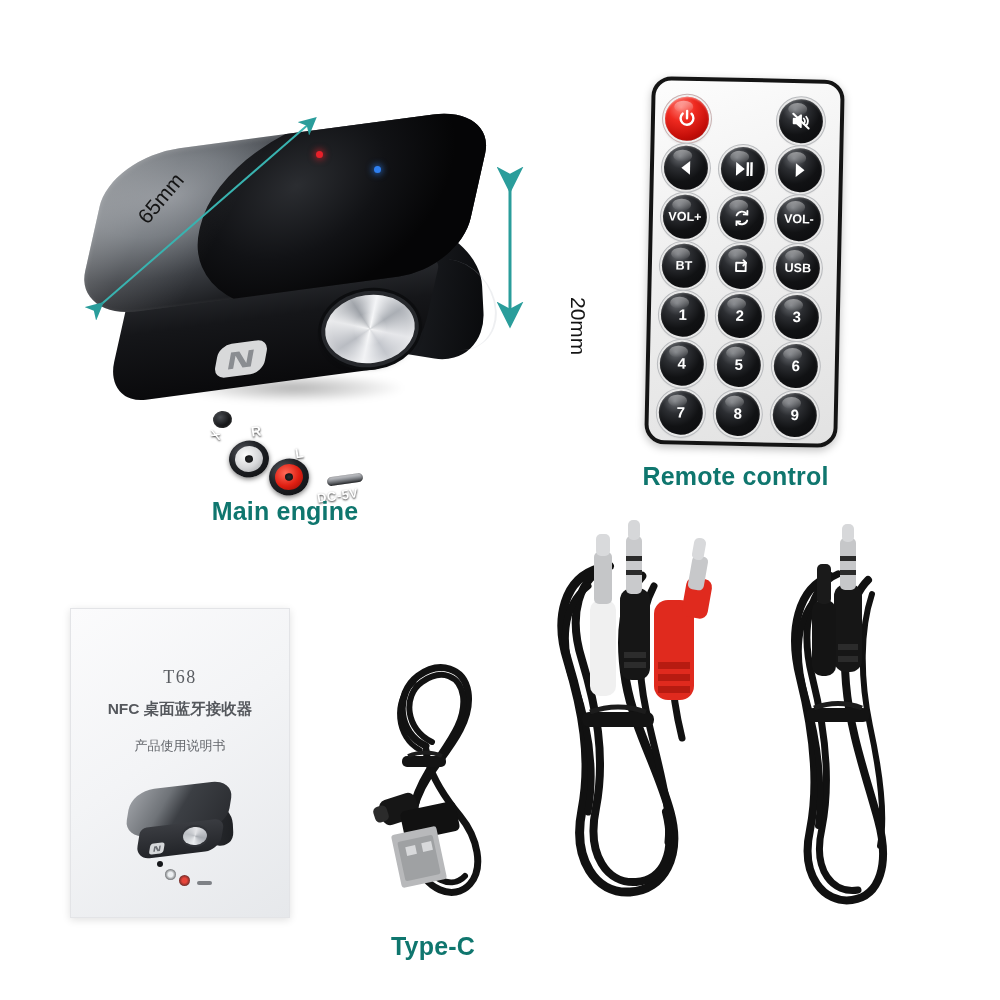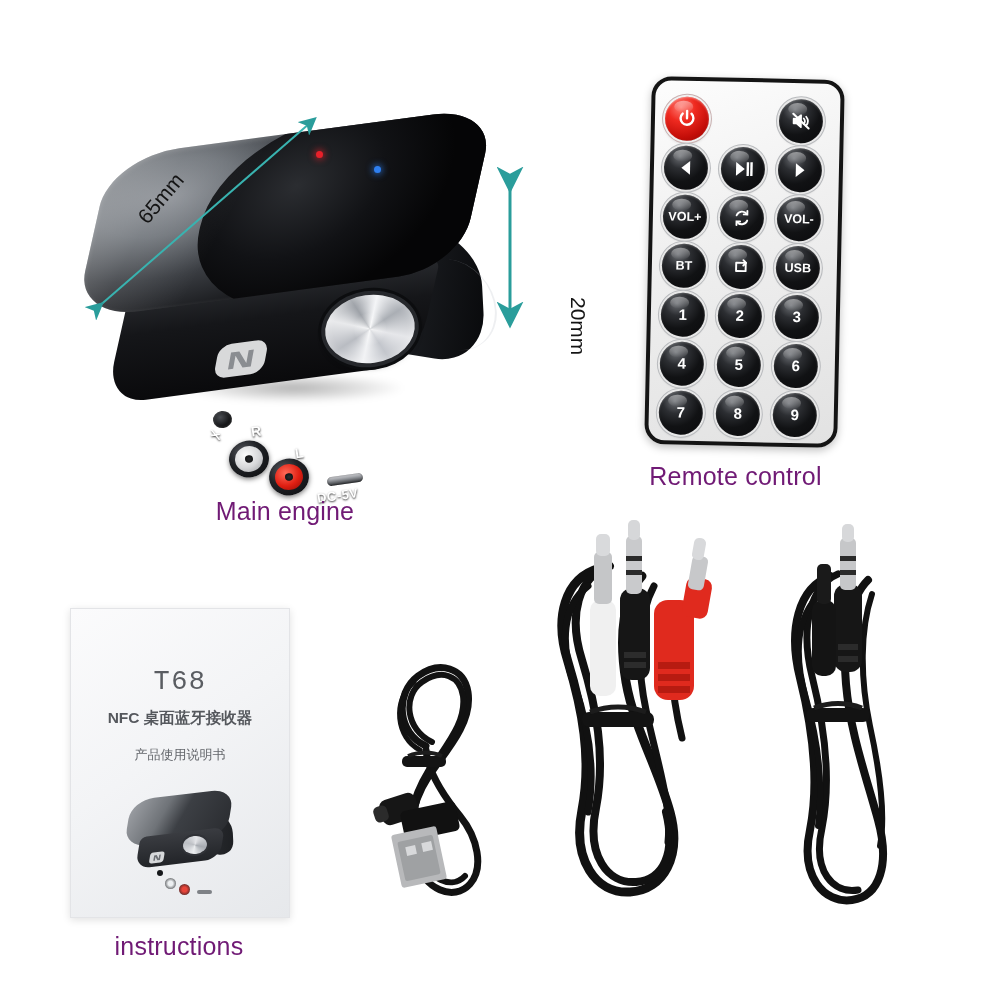--- a/index.html
+++ b/index.html
@@ -8,22 +8,22 @@
     background:#ffffff;
     font-family:"Liberation Sans", sans-serif;
     overflow:hidden;
     position:relative;
   }
   .stage{position:absolute;inset:0;}
   .abs{position:absolute;}
 
   
   .caption{
-    font-weight:normal;
-    color:#701a75;
+    font-weight:bold;
+    color:#0f766e;
     font-size:25px;
     letter-spacing:.2px;
     white-space:nowrap;
     text-align:center;
   }
 
   
   #main-engine{left:85px;top:105px;width:420px;height:330px;}
 
   .device{position:absolute;left:0;top:0;width:420px;height:330px;}
@@ -210,21 +210,21 @@
 
   
   #instructions{left:70px;top:608px;width:218px;height:308px;}
   .booklet{
     position:absolute;left:0;top:0;width:218px;height:308px;
     background:linear-gradient(145deg,#fbfbfc 0%,#f3f4f6 45%,#e6e8eb 100%);
     border:1px solid #e3e4e7;
     box-shadow:0 2px 8px rgba(0,0,0,.12);
   }
   .booklet-inner{padding-top:58px;text-align:center;color:#4a4d52;}
-  .bk-model{font-size:27px;letter-spacing:1.5px;color:#5a5d62;font-family:Liberation Mono, monospace;}
+  .bk-model{font-size:18px;letter-spacing:1.5px;color:#5a5d62;font-family:Liberation Serif, serif;}
   .bk-title{font-size:15.5px;margin-top:11px;color:#55585d;font-weight:bold;}
   .bk-sub{font-size:13px;margin-top:17px;color:#63666b;}
   .bk-device{
     position:relative;margin:24px auto 0;width:118px;height:88px;
   }
   .bk-dev-top{
     position:absolute;left:8px;top:2px;width:100px;height:56px;
     background:linear-gradient(110deg,#9fa2a7 0%,#6f7378 34%,#3c3f44 52%,#2a2c30 100%);
     border-radius:22px;
     transform:skewX(-16deg) rotate(-7deg) scaleY(.85);
@@ -477,21 +477,20 @@
             </svg>
           </div>
           <div class="bk-port bk-p1"></div>
           <div class="bk-port bk-p2"></div>
           <div class="bk-port bk-p3"></div>
           <div class="bk-port bk-p4"></div>
         </div>
       </div>
     </div>
   </div>
-  <div class="abs caption" id="cap-instructions">instructions</div>
 
   <div class="abs" id="type-c-cable">
     <svg class="cable-svg" viewBox="0 0 130 280" xmlns="http://www.w3.org/2000/svg">
       <g fill="none" stroke="#121212" stroke-linecap="round">
         <path d="M58 108 C30 96 26 56 50 38 C72 22 96 30 100 54 C104 80 86 104 68 128
                  C48 154 36 188 46 220 C56 252 86 264 102 246 C116 230 110 200 92 178
                  C74 156 60 134 58 112" stroke-width="7"></path>
         <path d="M64 104 C38 92 34 58 54 44 C74 30 92 38 95 58 C98 82 82 102 66 126
                  C48 150 40 186 50 214 C60 242 84 252 97 238" stroke-width="6"></path>
         <path d="M52 112 C28 100 24 62 46 44" stroke-width="5"></path>
@@ -508,20 +507,21 @@
 
       <g>
         <rect x="34" y="168" width="56" height="30" rx="5" fill="#111111" transform="rotate(-12 62 183)"></rect>
         <rect x="28" y="192" width="46" height="54" rx="3" fill="#b8b9bb" transform="rotate(-12 51 219)"></rect>
         <rect x="33" y="200" width="36" height="40" rx="2" fill="#9fa1a3" transform="rotate(-12 51 220)"></rect>
         <rect x="38" y="208" width="10" height="9" fill="#d8d9db" transform="rotate(-12 43 212)"></rect>
         <rect x="54" y="204" width="10" height="9" fill="#d8d9db" transform="rotate(-12 59 208)"></rect>
       </g>
     </svg>
   </div>
+  <div class="abs caption" id="cap-typec">Type-C</div>
 
   <div class="abs" id="rca-cable">
     <svg class="cable-svg" viewBox="0 0 215 405" xmlns="http://www.w3.org/2000/svg">
       <g fill="none" stroke="#111111" stroke-linecap="round">
         <path d="M62 56 C26 66 16 106 30 150 C44 196 54 246 44 298
                  C34 348 58 382 92 380 C126 378 144 344 132 300
                  C120 256 96 216 88 170 C80 122 86 84 104 64" stroke-width="9"></path>
         <path d="M72 54 C40 64 30 104 44 148 C58 194 68 244 58 296
                  C48 344 70 372 98 370 C126 368 138 340 128 300" stroke-width="8"></path>
         <path d="M50 74 C24 94 22 132 36 172 C50 212 58 256 50 300" stroke-width="7"></path>

